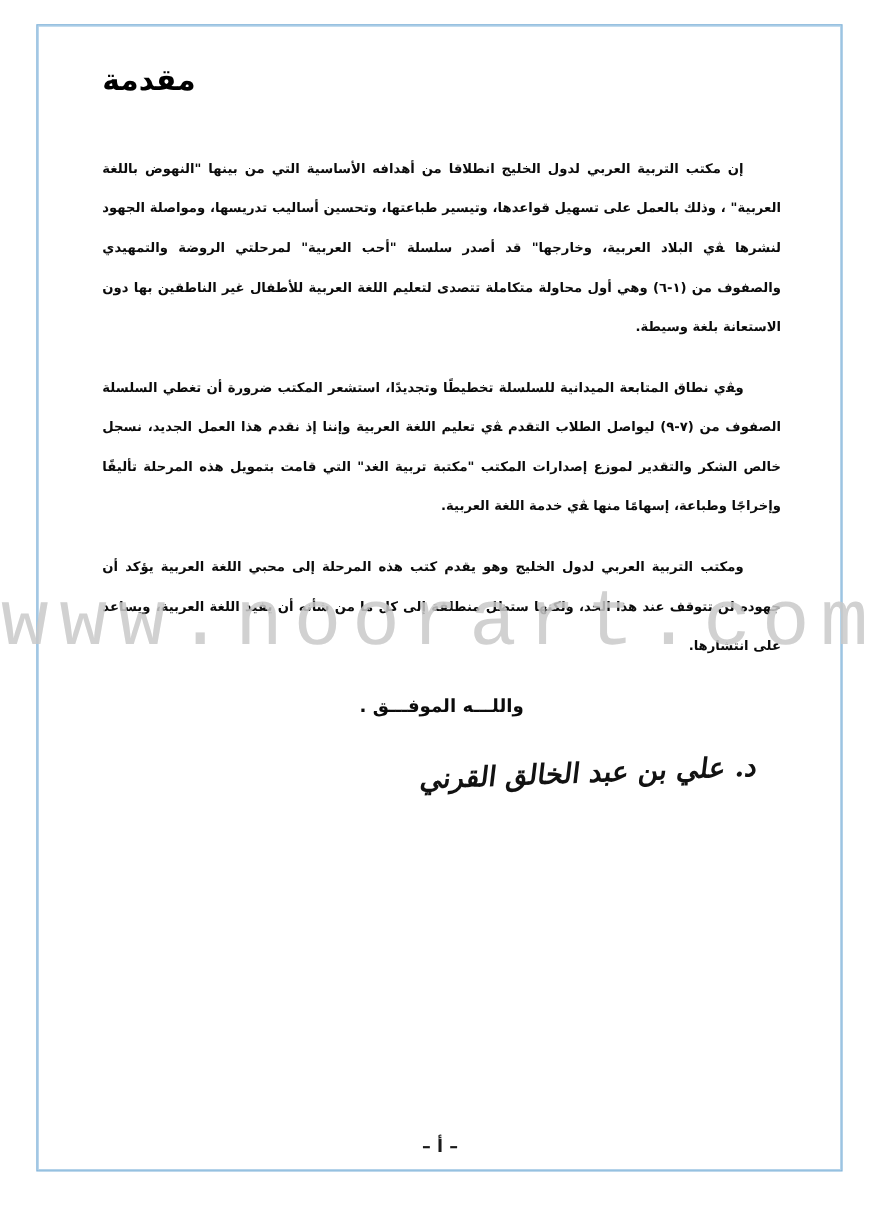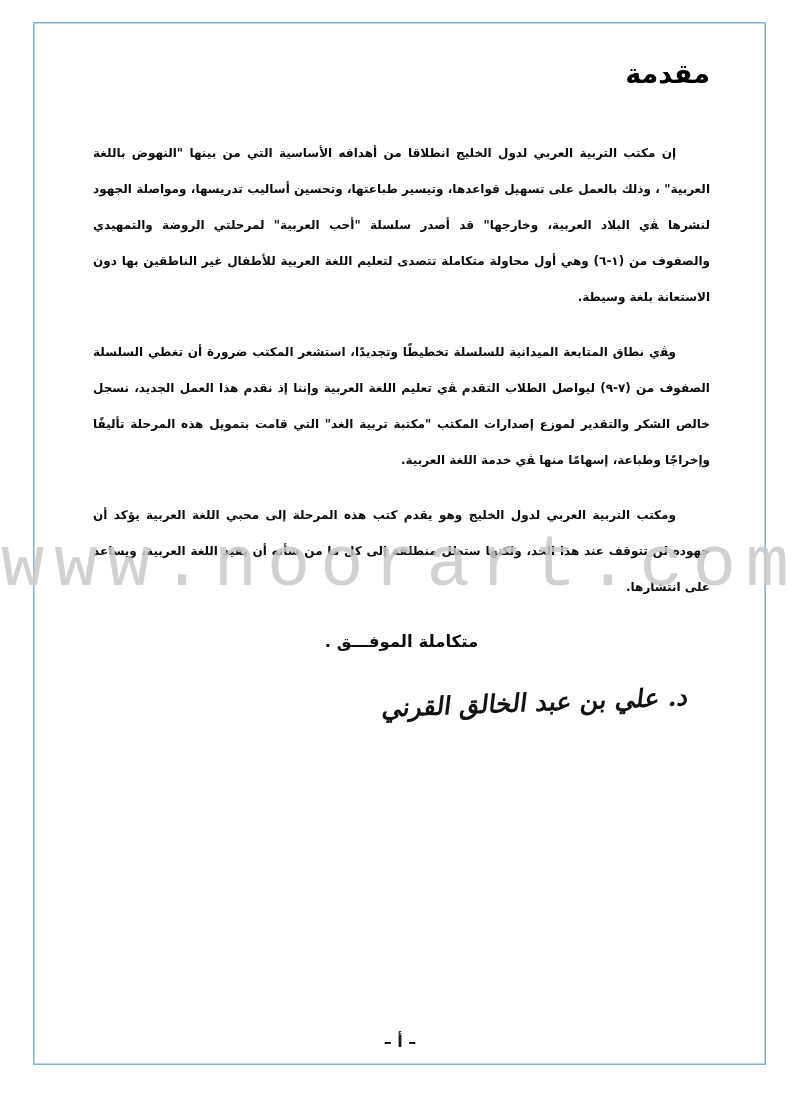--- a/index.html
+++ b/index.html
@@ -64,21 +64,21 @@
     position: absolute;
     left: 93px;
     top: 0;
     width: 617px;  
     height: 1107px;
   }
 
   .doc-title {
     margin: 0;
     padding-top: 58px;
-    text-align: right;
+    text-align: left;
     font-size: 27px;
     font-weight: bold;
     letter-spacing: 3px;
     color: #000000;
     direction: rtl;
   }
 
   .body-block {
     margin-top: 46px;
     position: relative;
@@ -156,21 +156,21 @@
     <h1 class="doc-title">مقدمة</h1>
 
     <div class="body-block">
 
       <p class="para">إن مكتب التربية العربي لدول الخليج انطلاقا من أهدافه الأساسية التي من بينها "النهوض باللغة العربية" ، وذلك بالعمل على تسهيل قواعدها، وتيسير طباعتها، وتحسين أساليب تدريسها، ومواصلة الجهود لنشرها ﭭي البلاد العربية، وخارجها" قد أصدر سلسلة "أحب العربية" لمرحلتي الروضة والتمهيدي والصفوف من (١-٦) وهي أول محاولة متكاملة تتصدى لتعليم اللغة العربية للأطفال غير الناطقين بها دون الاستعانة بلغة وسيطة.</p>
 
       <p class="para">وﭭي نطاق المتابعة الميدانية للسلسلة تخطيطًا وتجديدًا، استشعر المكتب ضرورة أن تغطي السلسلة الصفوف من (٧-٩) ليواصل الطلاب التقدم ﭭي تعليم اللغة العربية وإننا إذ نقدم هذا العمل الجديد، نسجل خالص الشكر والتقدير لموزع إصدارات المكتب "مكتبة تربية الغد" التي قامت بتمويل هذه المرحلة تأليفًا وإخراجًا وطباعة، إسهامًا منها ﭭي خدمة اللغة العربية.</p>
 
       <p class="para">ومكتب التربية العربي لدول الخليج وهو يقدم كتب هذه المرحلة إلى محبي اللغة العربية يؤكد أن جهوده لن تتوقف عند هذا الحد، ولكنها ستظل منطلقة إلى كل ما من شأنه أن يفيد اللغة العربية، ويساعد على انتشارها.</p>
 
-      <p class="centered-line">متكاملة الموفـــق .</p>
+      <p class="centered-line">واللـــه الموفـــق .</p>
 
       <div class="signature-row">
         <span class="signature">د. علي بن عبد الخالق القرني</span>
       </div>
 
     </div>
   </div>
 
   <div class="page-number">– أ –</div>
 

